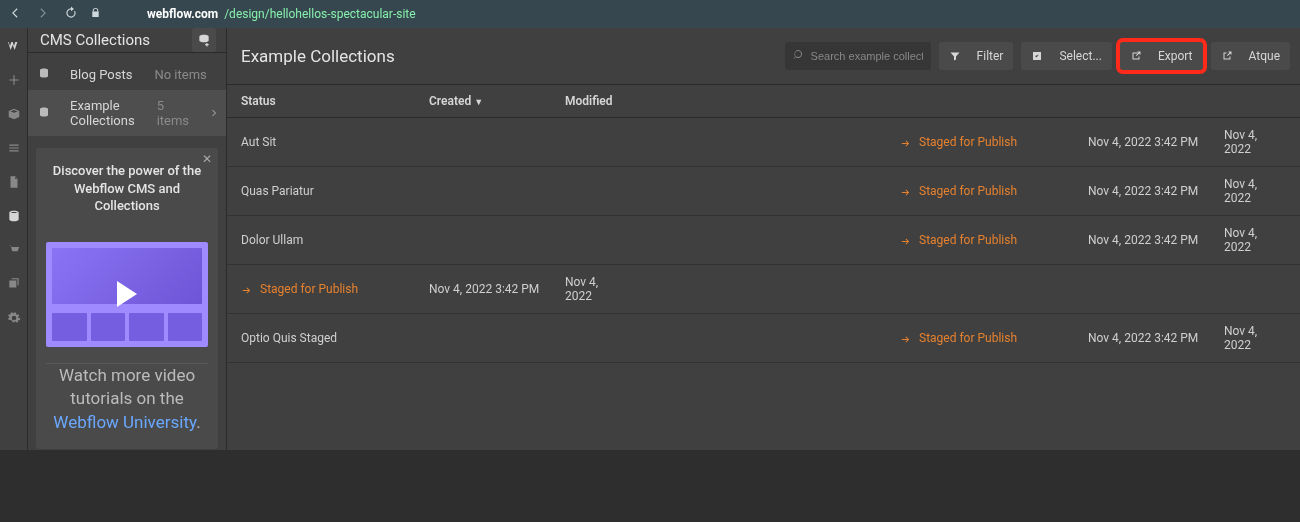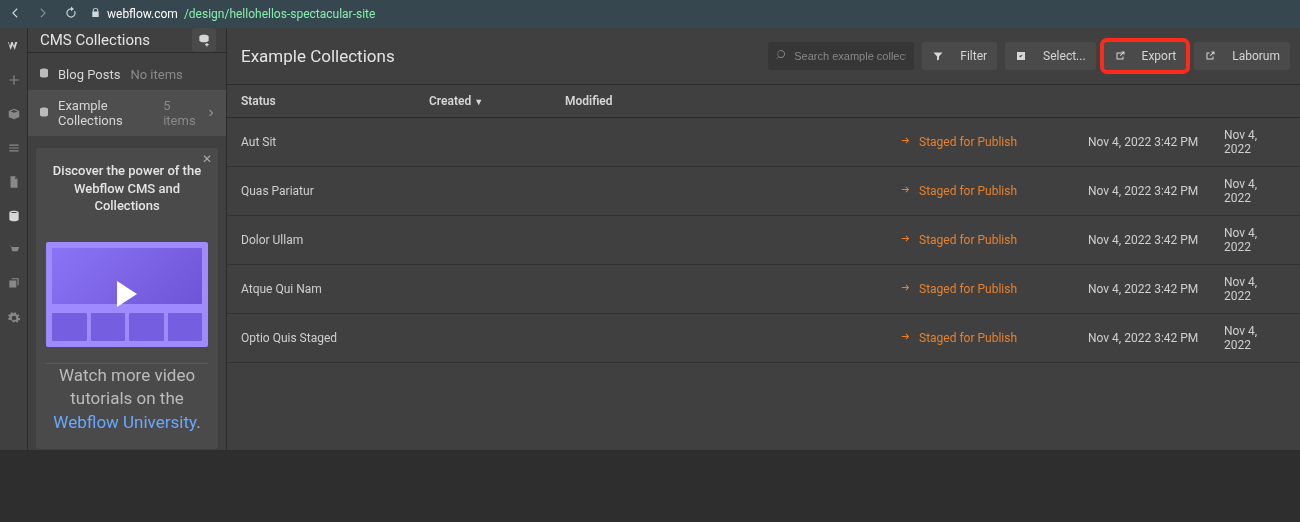--- a/index.html
+++ b/index.html
@@ -20,21 +20,21 @@
     display: flex;
     align-items: center;
     padding: 0 8px;
     gap: 12px;
     color: #eceff1;
     font-size: 12px;
   }
   .browser-bar .nav-icons { display: flex; gap: 14px; align-items: center; }
   .browser-bar svg { fill: #cfd8db; }
   .url-bar { display: flex; align-items: center; gap: 6px; }
-  .url-host { font-weight: 400; color: #fff; }
+  .url-host { font-weight: 700; color: #fff; margin-left: 40px; }
   .url-path { color: #86efac; }
 
   
   .app {
     display: flex;
     height: 422px;
     background: #84cc16;
   }
 
   
@@ -74,21 +74,21 @@
     background: #4a4a4a;
     border-radius: 3px;
     display: flex; align-items: center; justify-content: center;
     cursor: pointer;
   }
   .coll-list { padding-top: 6px; }
   .coll-item {
     display: flex;
     align-items: center;
     padding: 8px 10px;
-    gap: 8px;
+    gap: 20px;
     cursor: pointer;
   }
   .coll-item.active { background: #4e4e4e; }
   .coll-item .db-ic svg { fill: #bbb; width: 12px; height: 12px; }
   .coll-item .label { color: #d6d6d6; }
   .coll-item .count { color: #8a8a8a; margin-left: 2px; }
   .coll-item .chev { margin-left: auto; }
 
   .promo {
     margin: 12px 8px;
@@ -183,21 +183,21 @@
   .col-modified { width: 62px; text-align: left; }
 
   .trow {
     display: flex;
     border-bottom: 1px solid #333;
     padding: 10px 14px;
     font-size: 12px;
     align-items: center;
     color: #cfcfcf;
   }
-  .trow .col-status { color: #e6812e; display: flex; align-items: flex-start; gap: 8px; }
+  .trow .col-status { color: #e6812e; display: flex; align-items: flex-end; gap: 8px; }
   .trow .col-status svg { fill: #e6812e; }
 
   .sort-caret { font-size: 9px; margin-left: 3px; }
 </style>
 </head>
 <body>
 
 <div class="browser-bar">
   <div class="nav-icons">
     <span><svg width="14" height="14" viewBox="0 0 24 24">
@@ -343,21 +343,21 @@
       <div class="tbtn highlight">
         <svg width="12" height="12" viewBox="0 0 24 24">
             <path d="M5 5h10v2H7v10h10v-4h2v6H5zM15 3h6v6h-2V6.4L13.4 12 12 10.6 17.6 5H15z"></path>
           </svg>
         <span>Export</span>
       </div>
       <div class="tbtn">
         <svg width="12" height="12" viewBox="0 0 24 24">
             <path d="M5 5h6v2H7v10h10v-4h2v6H5zM21 3v6h-2V6.4L13.4 12 12 10.6 17.6 5H15V3z"></path>
           </svg>
-        <span>Laborum</span>
+        <span>Atque</span>
       </div>
     </div>
 
     <div class="thead">
       <div class="col-status">Status</div>
       <div class="col-created">
         <span>Created</span><span class="sort-caret">▼</span>
       </div>
       <div class="col-modified">Modified</div>
     </div>
@@ -390,21 +390,20 @@
           <div class="col-status">
             <svg width="11" height="11" viewBox="0 0 24 24">
               <path d="M4 11h12l-4-4 1.4-1.4L20 12l-6.6 6.4L12 17l4-4H4z"></path>
             </svg>
             <span>Staged for Publish</span>
           </div>
           <div class="col-created">Nov 4, 2022 3:42 PM</div>
           <div class="col-modified">Nov 4, 2022</div>
         </div>
         <div class="trow">
-          <div class="col-name">Atque Qui Nam</div>
           <div class="col-status">
             <svg width="11" height="11" viewBox="0 0 24 24">
               <path d="M4 11h12l-4-4 1.4-1.4L20 12l-6.6 6.4L12 17l4-4H4z"></path>
             </svg>
             <span>Staged for Publish</span>
           </div>
           <div class="col-created">Nov 4, 2022 3:42 PM</div>
           <div class="col-modified">Nov 4, 2022</div>
         </div>
         <div class="trow">

